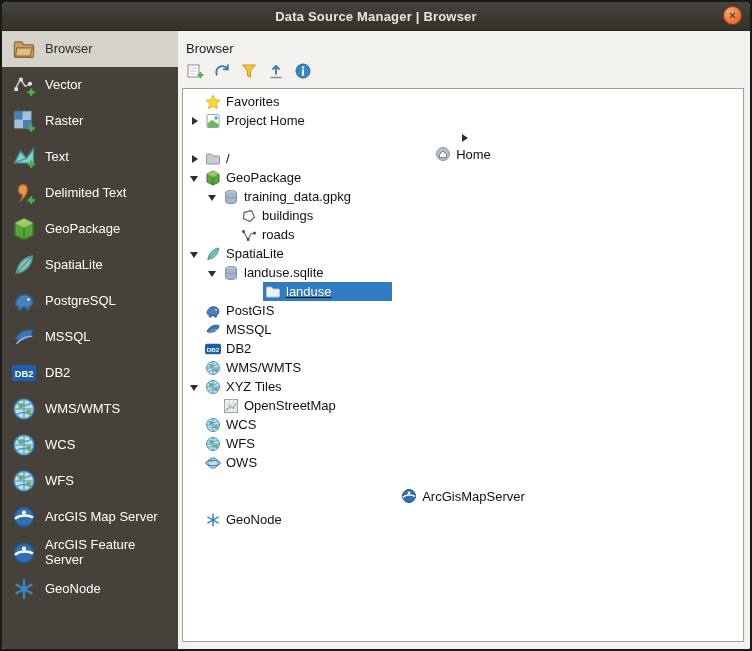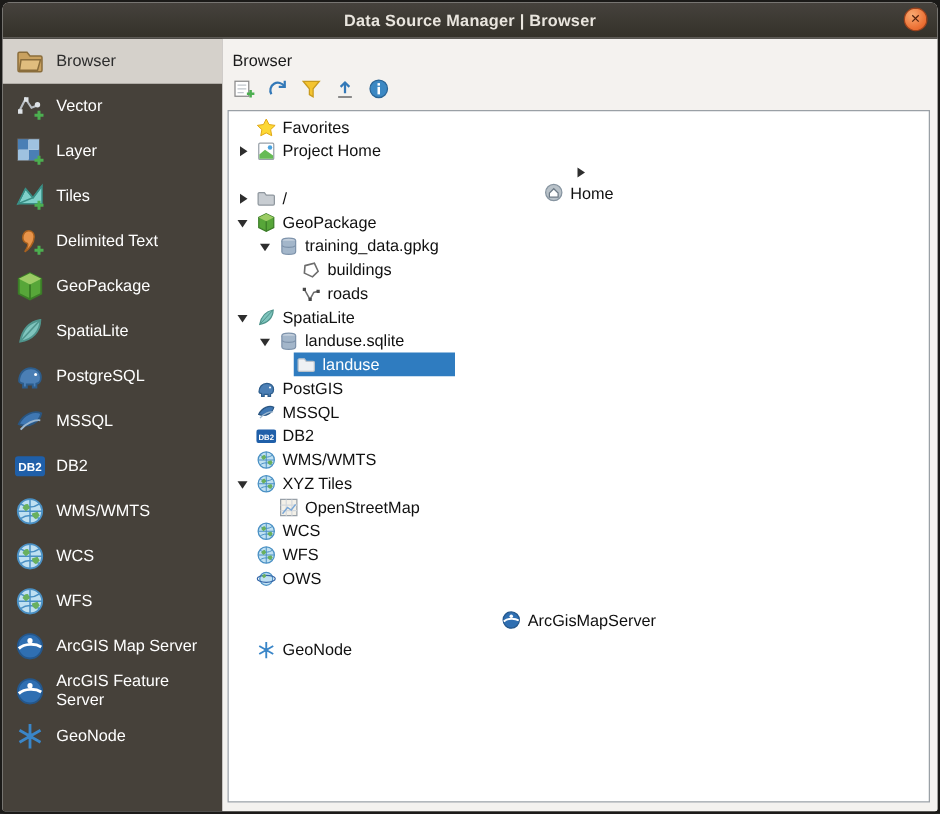--- a/index.html
+++ b/index.html
@@ -80,31 +80,31 @@
           <span class="side-icon">
             <svg viewBox="0 0 20 20">
               <rect x="2" y="2" width="14" height="14" fill="#fff" stroke="#666"></rect>
               <rect x="2" y="2" width="7" height="7" fill="#4a7fb5"></rect>
               <rect x="9" y="9" width="7" height="7" fill="#4a7fb5"></rect>
               <rect x="9" y="2" width="7" height="7" fill="#9fc2e0"></rect>
               <rect x="2" y="9" width="7" height="7" fill="#9fc2e0"></rect>
               <path d="M13 16h6M16 13v6" stroke="#4caf50" stroke-width="2"></path>
             </svg>
           </span>
-          <span class="side-label">Layer</span>
+          <span class="side-label">Raster</span>
         </div>
         <div class="side-item">
           <span class="side-icon">
             <svg viewBox="0 0 20 20">
               <path d="M2 15l5-10 5 6 6-8v12z" fill="#7fd0c9" stroke="#3a8f86"></path>
               <path d="M7 5l5 6-10 4zM12 11l6-8" stroke="#3a8f86" fill="none"></path>
               <path d="M13 16h6M16 13v6" stroke="#4caf50" stroke-width="2"></path>
             </svg>
           </span>
-          <span class="side-label">Tiles</span>
+          <span class="side-label">Text</span>
         </div>
         <div class="side-item">
           <span class="side-icon">
             <svg viewBox="0 0 20 20">
               <path d="M9 3c2.4 0 3.8 1.8 3.8 4C12.8 11.5 9 15.5 6.5 17c2.2-3.5 2.4-5 1.7-5.6C6.5 10.8 5.2 9.6 5.2 7.6 5.2 5.1 6.8 3 9 3z" fill="#e8944a" stroke="#a8601e"></path>
               <path d="M13 16h6M16 13v6" stroke="#4caf50" stroke-width="2"></path>
             </svg>
           </span>
           <span class="side-label">Delimited Text</span>
         </div>
@@ -379,21 +379,21 @@
               <span class="tree-icon">
                 <svg viewBox="0 0 16 16">
                   <ellipse cx="8" cy="3.6" rx="5.5" ry="2.1" fill="#c3cfdd" stroke="#7e93ab"></ellipse>
                   <path d="M2.5 3.6v8.8c0 1.2 2.5 2.1 5.5 2.1s5.5-.9 5.5-2.1V3.6" fill="#a3b6ca" stroke="#7e93ab"></path>
                   <path d="M2.5 7.5c1 .9 3 1.4 5.5 1.4s4.5-.5 5.5-1.4" fill="none" stroke="#7e93ab"></path>
                 </svg>
               </span>
               <span class="tree-label">landuse.sqlite</span>
             </span>
           </div>
-          <div class="tree-row" style="padding-left: 36px;">
+          <div class="tree-row" style="padding-left: 64px; text-decoration: underline;">
             <span class="expander none"></span>
             <span class="row-content selected">
               <span class="tree-icon">
                 <svg viewBox="0 0 16 16">
                   <path d="M1.5 4a1 1 0 011-1h4L8 5h5.5a1 1 0 011 1v6a1 1 0 01-1 1h-11a1 1 0 01-1-1z" fill="#eef1f4" stroke="#b9c2cb"></path>
                 </svg>
               </span>
               <span class="tree-label">landuse</span>
             </span>
           </div>

